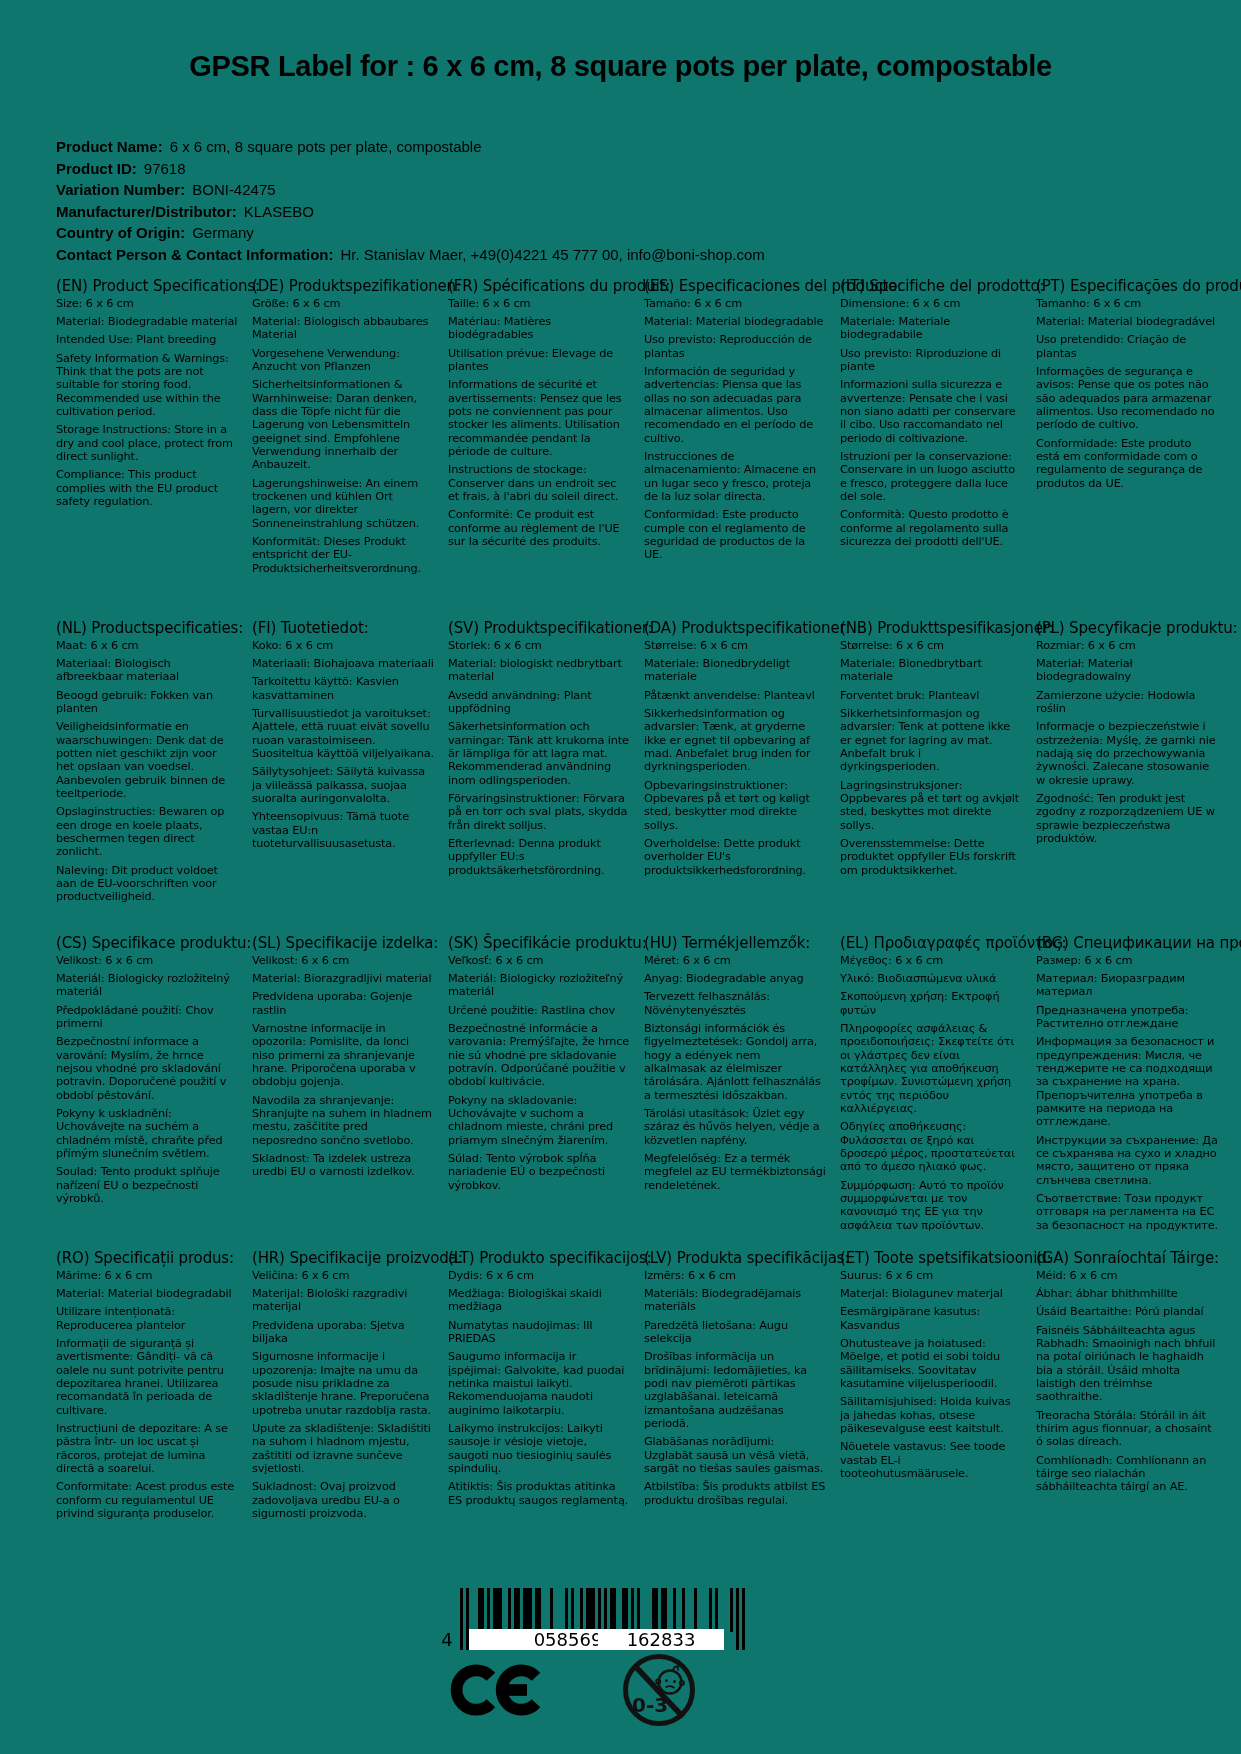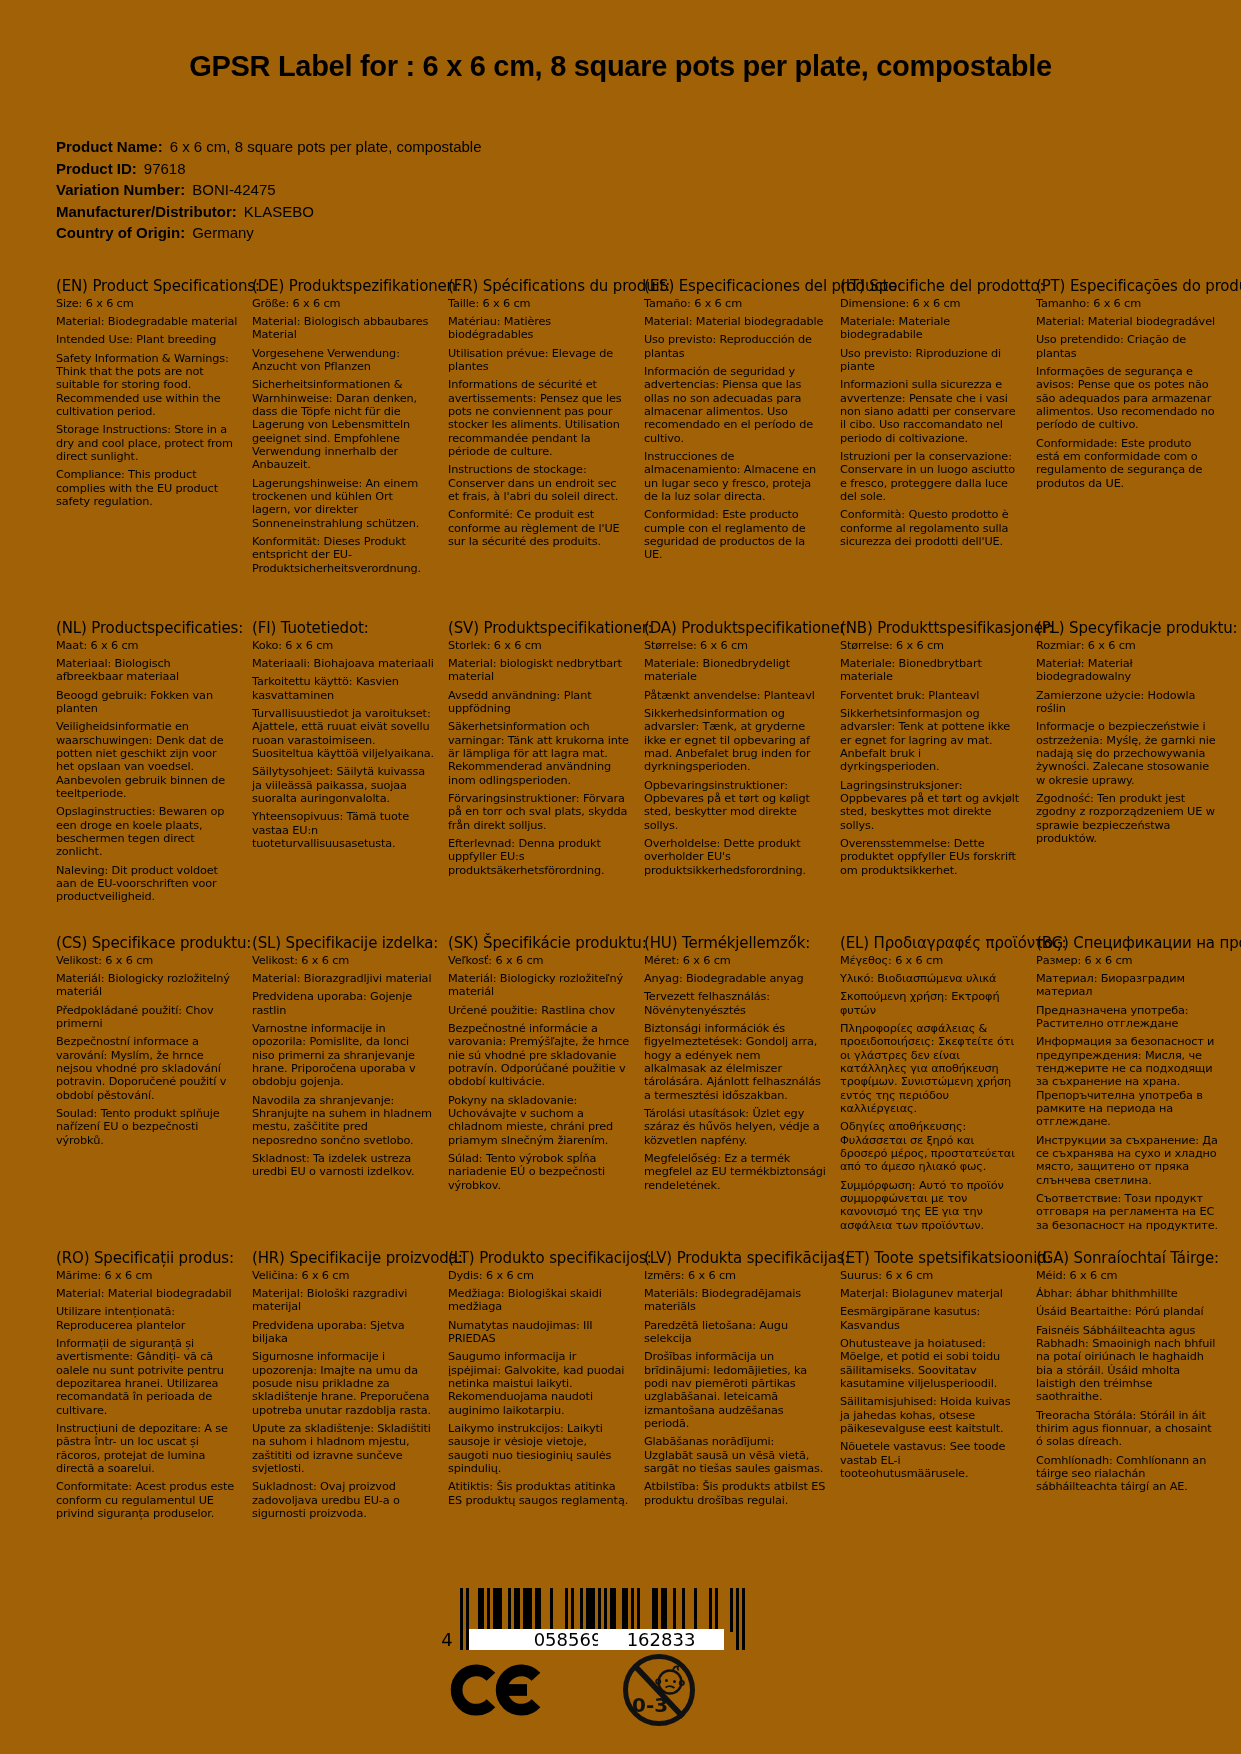--- a/index.html
+++ b/index.html
@@ -1,20 +1,20 @@
 <!DOCTYPE html>
 <html><head>
 <meta charset="utf-8">
 <style>
   html,body{margin:0;padding:0;background:#ffffff;}
   .page{
     position:relative;
     width:1241px;
     height:1754px;
-    background:#a16207;
+    background:#0f766e;
     color:#000;
     overflow:hidden;
     font-family:"DejaVu Sans", sans-serif;
   }
   .title{
     position:absolute;
     top:50px; left:0; width:1241px;
     text-align:center;
     font-family:"Liberation Sans", sans-serif;
     font-weight:bold;
@@ -99,20 +99,23 @@
     </div>
     <div class="pi-row">
       <span class="pi-label">Variation Number:</span><span class="pi-value">BONI-42475</span>
     </div>
     <div class="pi-row">
       <span class="pi-label">Manufacturer/Distributor:</span><span class="pi-value">KLASEBO</span>
     </div>
     <div class="pi-row">
       <span class="pi-label">Country of Origin:</span><span class="pi-value">Germany</span>
     </div>
+    <div class="pi-row">
+      <span class="pi-label">Contact Person &amp; Contact Information:</span><span class="pi-value">Hr. Stanislav Maer, +49(0)4221 45 777 00, info@boni-shop.com</span>
+    </div>
   </div>
 
   <div class="lang-grid" id="langGrid">
       <div class="lang-block">
         <div class="block-heading">(EN) Product Specifications:</div>
         <p class="block-p">Size: 6 x 6 cm</p>
         <p class="block-p">Material: Biodegradable material</p>
         <p class="block-p">Intended Use: Plant breeding</p>
         <p class="block-p">Safety Information &amp; Warnings: Think that the pots are not suitable for storing food. Recommended use within the cultivation period.</p>
         <p class="block-p">Storage Instructions: Store in a dry and cool place, protect from direct sunlight.</p>
@@ -214,20 +217,21 @@
         <p class="block-p">Zamierzone użycie: Hodowla roślin</p>
         <p class="block-p">Informacje o bezpieczeństwie i ostrzeżenia: Myślę, że garnki nie nadają się do przechowywania żywności. Zalecane stosowanie w okresie uprawy.</p>
         <p class="block-p">Zgodność: Ten produkt jest zgodny z rozporządzeniem UE w sprawie bezpieczeństwa produktów.</p>
       </div>
       <div class="lang-block">
         <div class="block-heading">(CS) Specifikace produktu:</div>
         <p class="block-p">Velikost: 6 x 6 cm</p>
         <p class="block-p">Materiál: Biologicky rozložitelný materiál</p>
         <p class="block-p">Předpokládané použití: Chov primerni</p>
         <p class="block-p">Bezpečnostní informace a varování: Myslím, že hrnce nejsou vhodné pro skladování potravin. Doporučené použití v období pěstování.</p>
+        <p class="block-p">Pokyny k uskladnění: Uchovávejte na suchém a chladném místě, chraňte před přímým slunečním světlem.</p>
         <p class="block-p">Soulad: Tento produkt splňuje nařízení EU o bezpečnosti výrobků.</p>
       </div>
       <div class="lang-block">
         <div class="block-heading">(SL) Specifikacije izdelka:</div>
         <p class="block-p">Velikost: 6 x 6 cm</p>
         <p class="block-p">Material: Biorazgradljivi material</p>
         <p class="block-p">Predvidena uporaba: Gojenje rastlin</p>
         <p class="block-p">Varnostne informacije in opozorila: Pomislite, da lonci niso primerni za shranjevanje hrane. Priporočena uporaba v obdobju gojenja.</p>
         <p class="block-p">Navodila za shranjevanje: Shranjujte na suhem in hladnem mestu, zaščitite pred neposredno sončno svetlobo.</p>
         <p class="block-p">Skladnost: Ta izdelek ustreza uredbi EU o varnosti izdelkov.</p>

